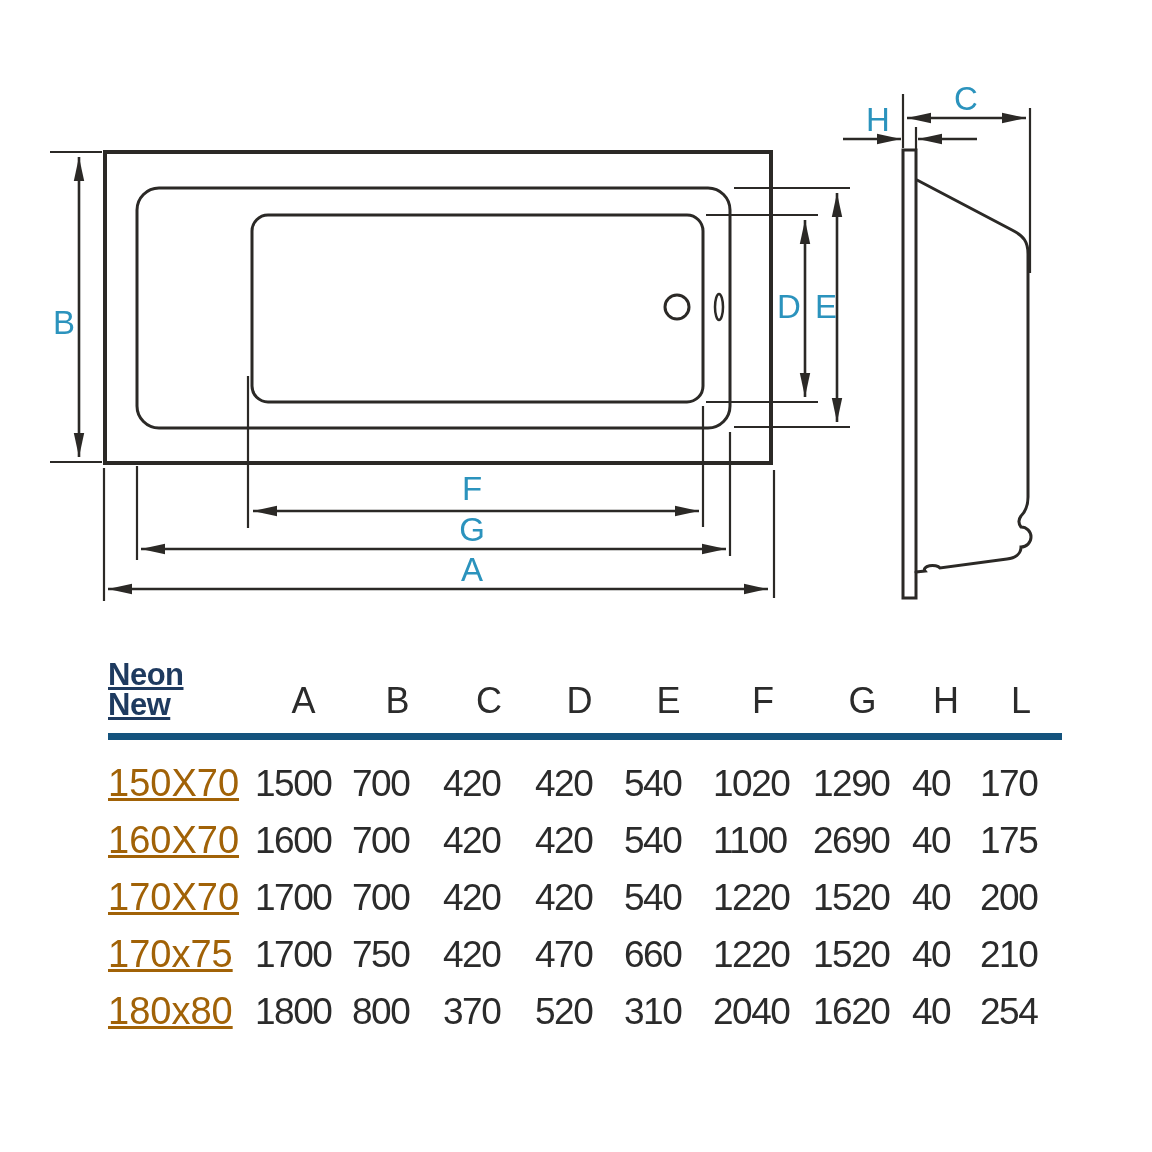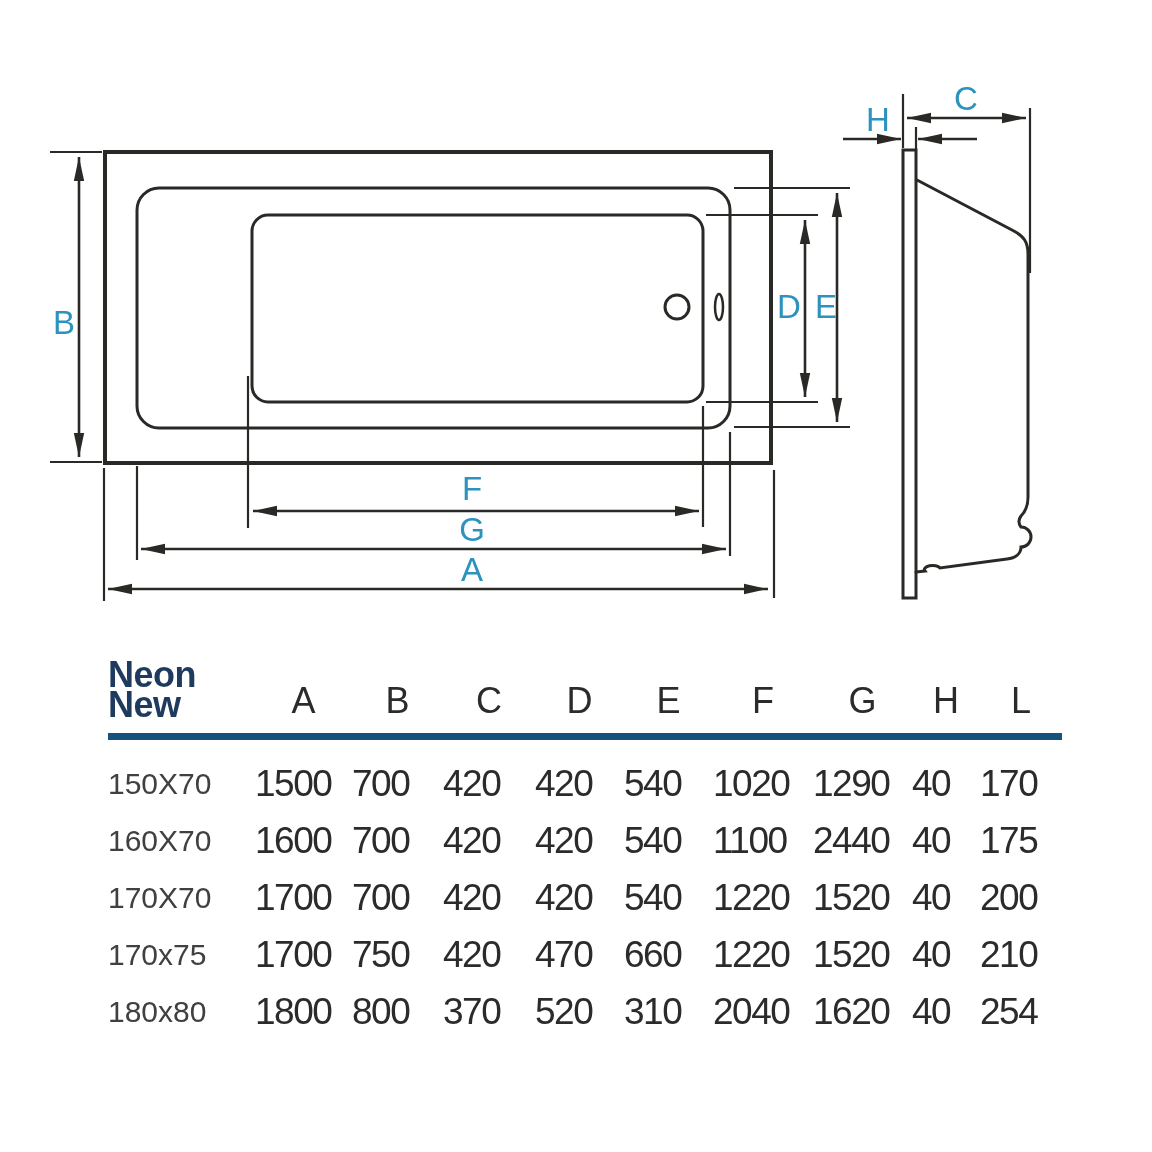--- a/index.html
+++ b/index.html
@@ -3,26 +3,26 @@
 <meta charset="utf-8">
 <style>
   html,body{margin:0;padding:0;background:#ffffff;}
   .canvas{position:relative;width:1152px;height:1152px;background:#ffffff;overflow:hidden;
           font-family:"Liberation Sans",sans-serif;}
   .drawing{position:absolute;left:0;top:0;}
   .dim-label{fill:#2b93bd;font-family:"Liberation Sans",sans-serif;font-size:33px;}
   .spec-table{position:absolute;left:108px;top:660px;width:954px;}
   .trow{display:grid;grid-template-columns:147px 97px 91px 92px 89px 89px 100px 99px 68px 82px;}
   .thead{align-items:end;}
-  .title{color:#1e3a5f;font-weight:bold;font-size:36px;line-height:30px;letter-spacing:-0.5px;}
+  .title{color:#1e3a5f;font-weight:bold;font-size:31px;line-height:30px;letter-spacing:-0.5px;text-decoration:underline;}
   .colhead{font-size:36px;line-height:36px;color:#2b2b2b;text-align:center;padding-bottom:1px;}
   .rule{height:7px;background:#14537d;margin-top:13px;}
   .tbody{margin-top:15px;}
   .brow{height:57px;align-items:center;}
-  .model{font-size:30px;color:#404040;}
+  .model{font-size:38px;color:#a16207;text-decoration:underline;}
   .num{font-size:37px;color:#2b2b2b;text-align:left;letter-spacing:-1.5px;}
 </style>
 </head>
 <body>
 
 <div class="canvas">
 
   <svg class="drawing" width="1152" height="650" viewBox="0 0 1152 650">
     <defs>
       <marker id="ah" viewBox="0 0 24 12" refX="24" refY="6" markerWidth="24" markerHeight="12" markerUnits="userSpaceOnUse" orient="auto-start-reverse">
@@ -146,21 +146,21 @@
       </div>
 
       <div class="trow brow">
         <div class="model">160X70</div>
         <div class="num">1600</div>
         <div class="num">700</div>
         <div class="num">420</div>
         <div class="num">420</div>
         <div class="num">540</div>
         <div class="num">1100</div>
-        <div class="num">2440</div>
+        <div class="num">2690</div>
         <div class="num">40</div>
         <div class="num">175</div>
       </div>
 
       <div class="trow brow">
         <div class="model">170X70</div>
         <div class="num">1700</div>
         <div class="num">700</div>
         <div class="num">420</div>
         <div class="num">420</div>

